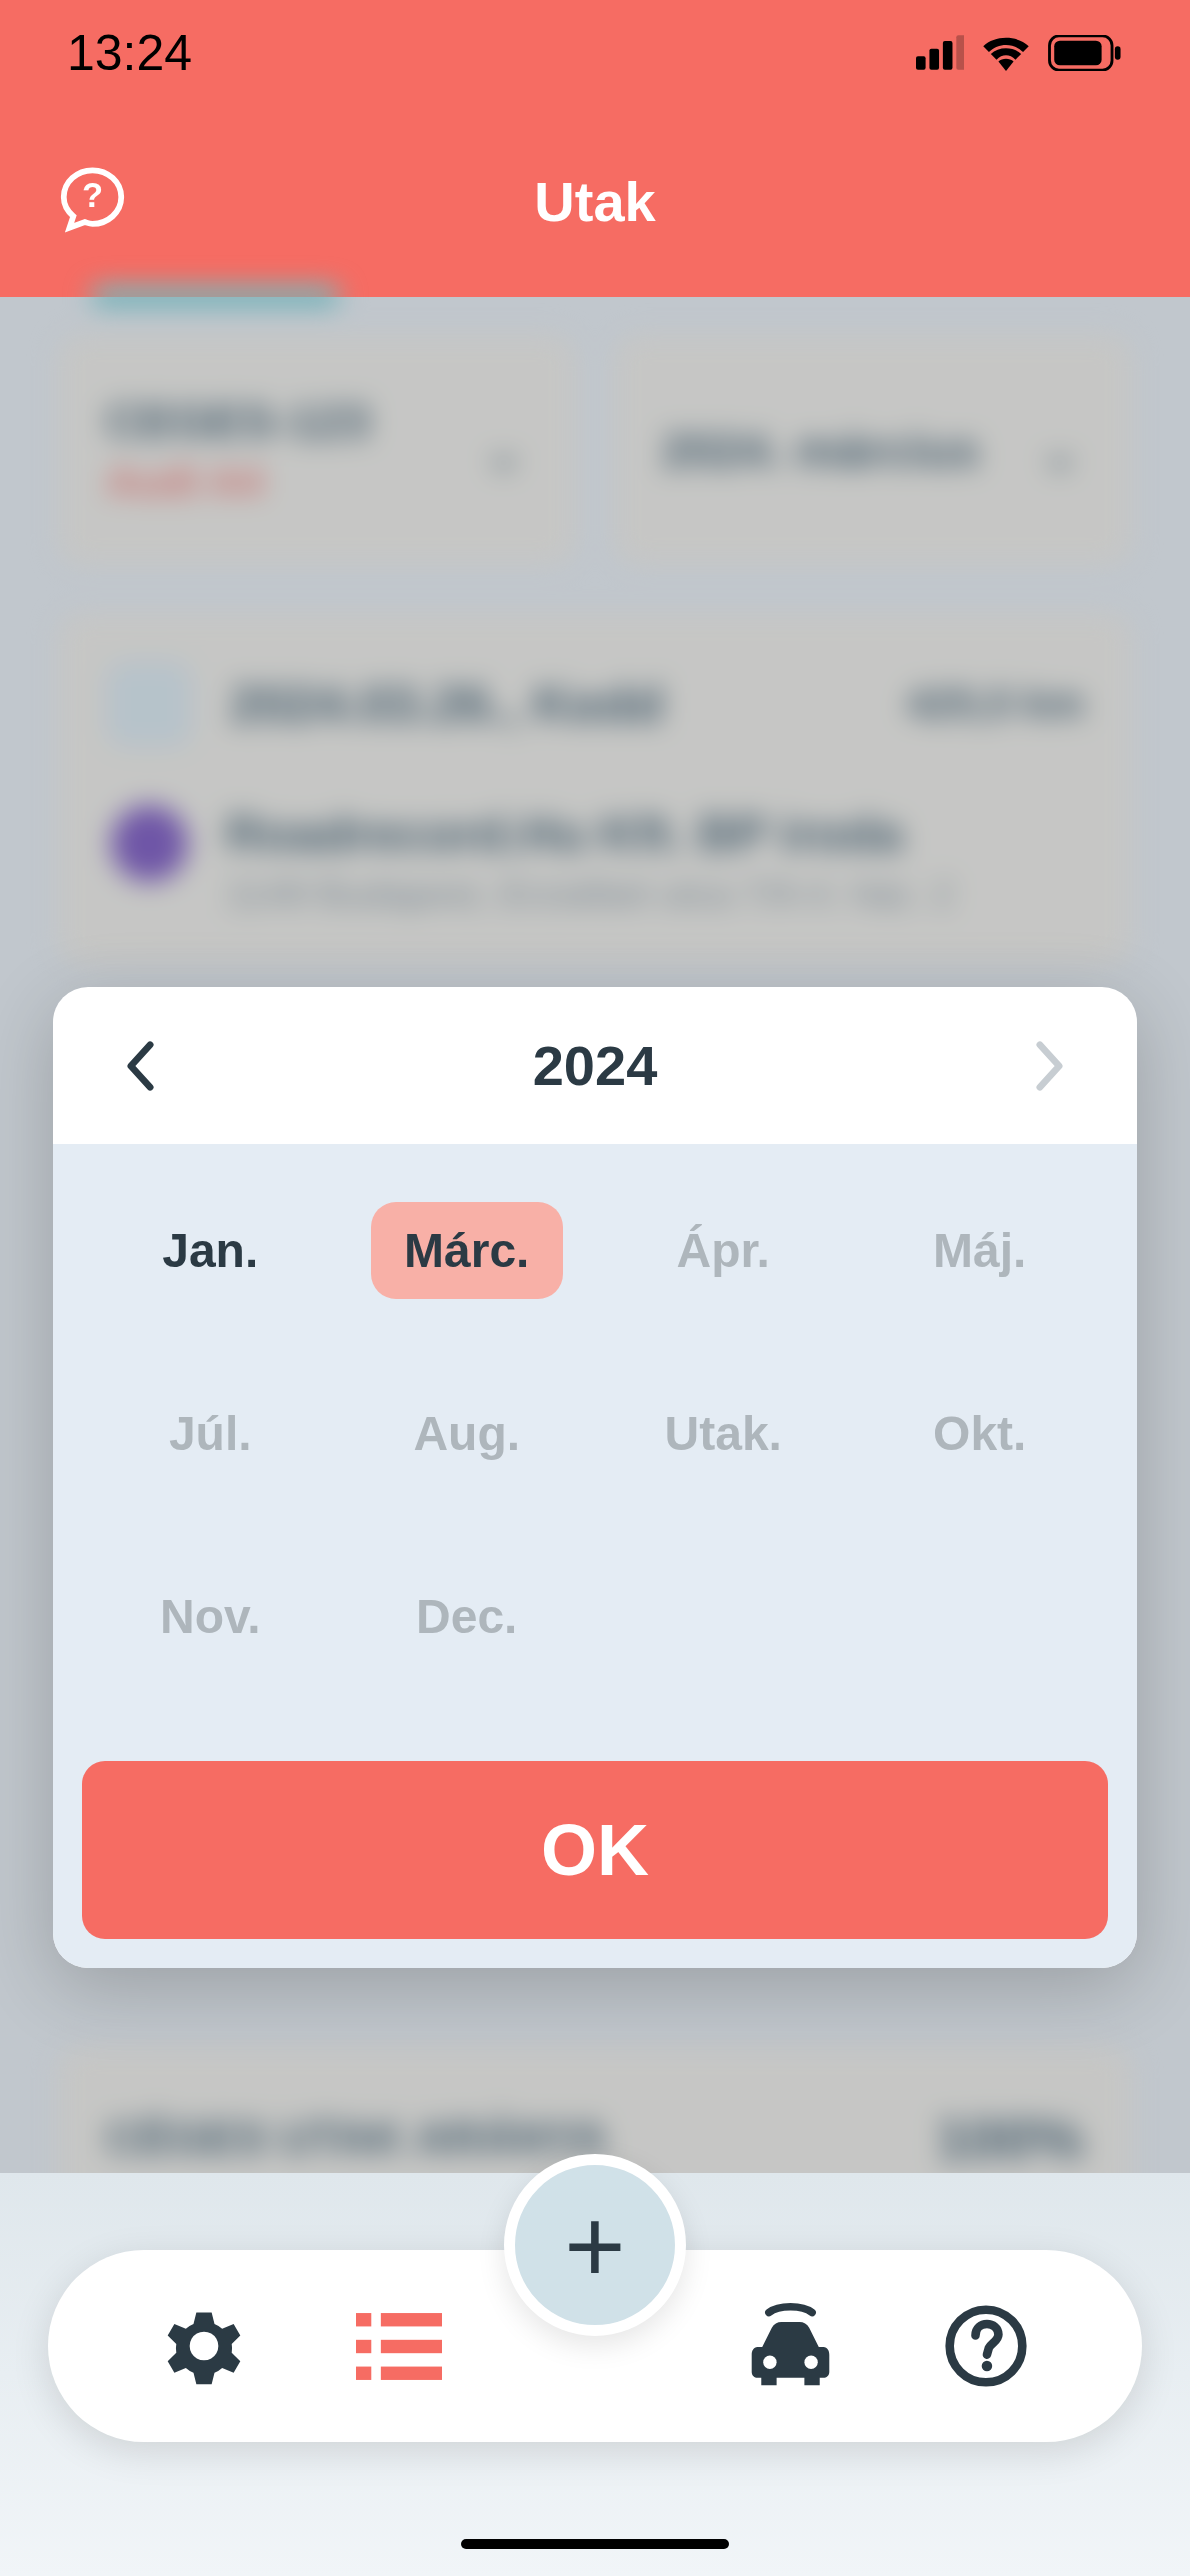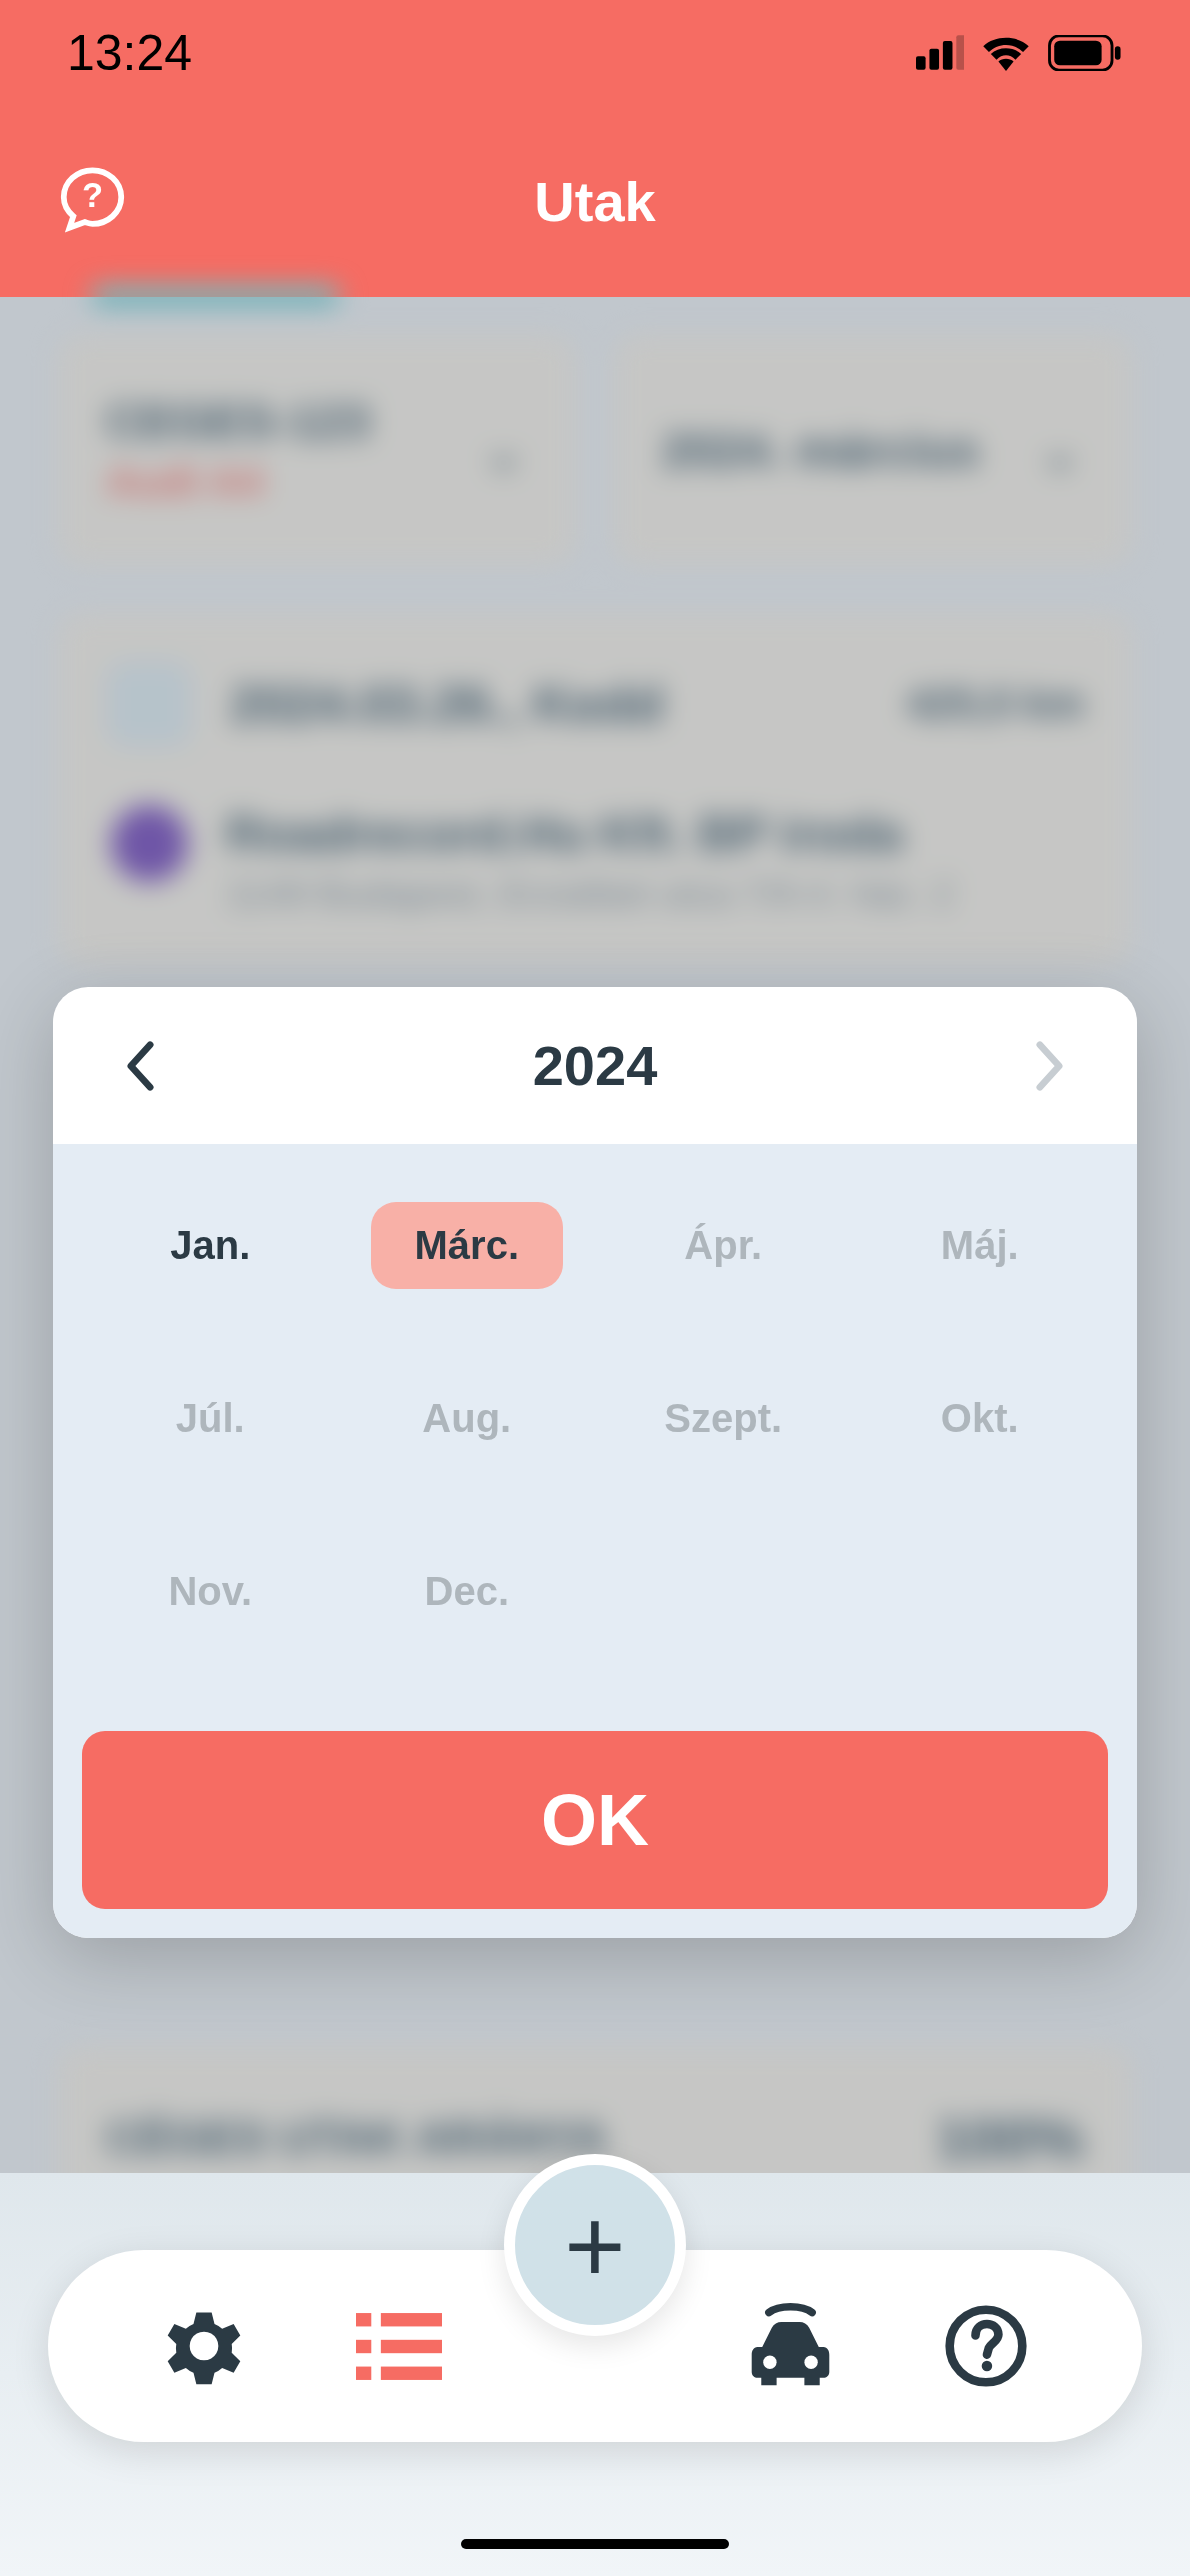--- a/index.html
+++ b/index.html
@@ -43,21 +43,21 @@
 
     
     .scrim { position: absolute; top: 297px; left: 0; right: 0; bottom: 0; background: rgba(120,130,140,0.35); }
 
     
     .modal { position: absolute; top: 987px; left: 53px; right: 53px; background: #fff; border-radius: 35px; overflow: hidden; box-shadow: 0 19px 77px rgba(0,0,0,0.2); }
     .modal-header { display: flex; align-items: center; justify-content: space-between; padding: 46px 58px; }
     .year { font-size: 56px; font-weight: 700; color: #2b3a44; }
     .chev-btn { width: 58px; height: 58px; display: flex; align-items: center; justify-content: center; }
     .months-grid { background: #e4ecf4; display: grid; grid-template-columns: repeat(4, 1fr); row-gap: 86px; padding: 58px 29px 67px; }
-    .month { text-align: center; font-size: 40px; font-weight: 600; color: #aeb6bc; padding: 21px 9.6px; border-radius: 25px; justify-self: center; min-width: 192px; }
+    .month { text-align: center; font-size: 48px; font-weight: 600; color: #aeb6bc; padding: 21px 9.6px; border-radius: 25px; justify-self: center; min-width: 192px; }
     .month.enabled { color: #2b3a44; }
     .month.selected { background: #f8b0a7; color: #2b3a44; font-weight: 700; }
     .modal-footer { background: #e4ecf4; padding: 29px; }
     .ok-btn { width: 100%; background: #f66c63; color: #fff; font-size: 72px; font-weight: 600; border: none; border-radius: 23px; padding: 48px 0; }
 
     
     .bottom-area { position: absolute; bottom: 0; left: 0; right: 0; height: 403px; background: linear-gradient(180deg, #dfe7ec 0%, #f1f5f8 100%); }
     .bottom-nav { position: absolute; bottom: 134px; left: 48px; right: 48px; height: 192px; background: #fff; border-radius: 96px; display: flex; align-items: center; justify-content: space-around; box-shadow: 0 9.6px 38px rgba(0,0,0,0.12); padding: 0 58px; }
     .nav-item { width: 115px; height: 115px; display: flex; align-items: center; justify-content: center; }
     .fab { position: absolute; bottom: 240px; left: 50%; transform: translateX(-50%); width: 182px; height: 182px; background: #d0e1e8; border-radius: 50%; border: 11.5px solid #fff; display: flex; align-items: center; justify-content: center; box-shadow: 0 9.6px 29px rgba(0,0,0,0.1); z-index: 1; }
@@ -155,21 +155,21 @@
         </svg>
     </div>
   </div>
   <div class="months-grid" id="months-grid">
       <div class="month enabled">Jan.</div>
       <div class="month enabled selected">Márc.</div>
       <div class="month">Ápr.</div>
       <div class="month">Máj.</div>
       <div class="month">Júl.</div>
       <div class="month">Aug.</div>
-      <div class="month">Szept.</div>
+      <div class="month">Utak.</div>
       <div class="month">Okt.</div>
       <div class="month">Nov.</div>
       <div class="month">Dec.</div>
     </div>
   <div class="modal-footer">
     <button class="ok-btn">OK</button>
   </div>
 </div>
 
 <div class="bottom-area">

